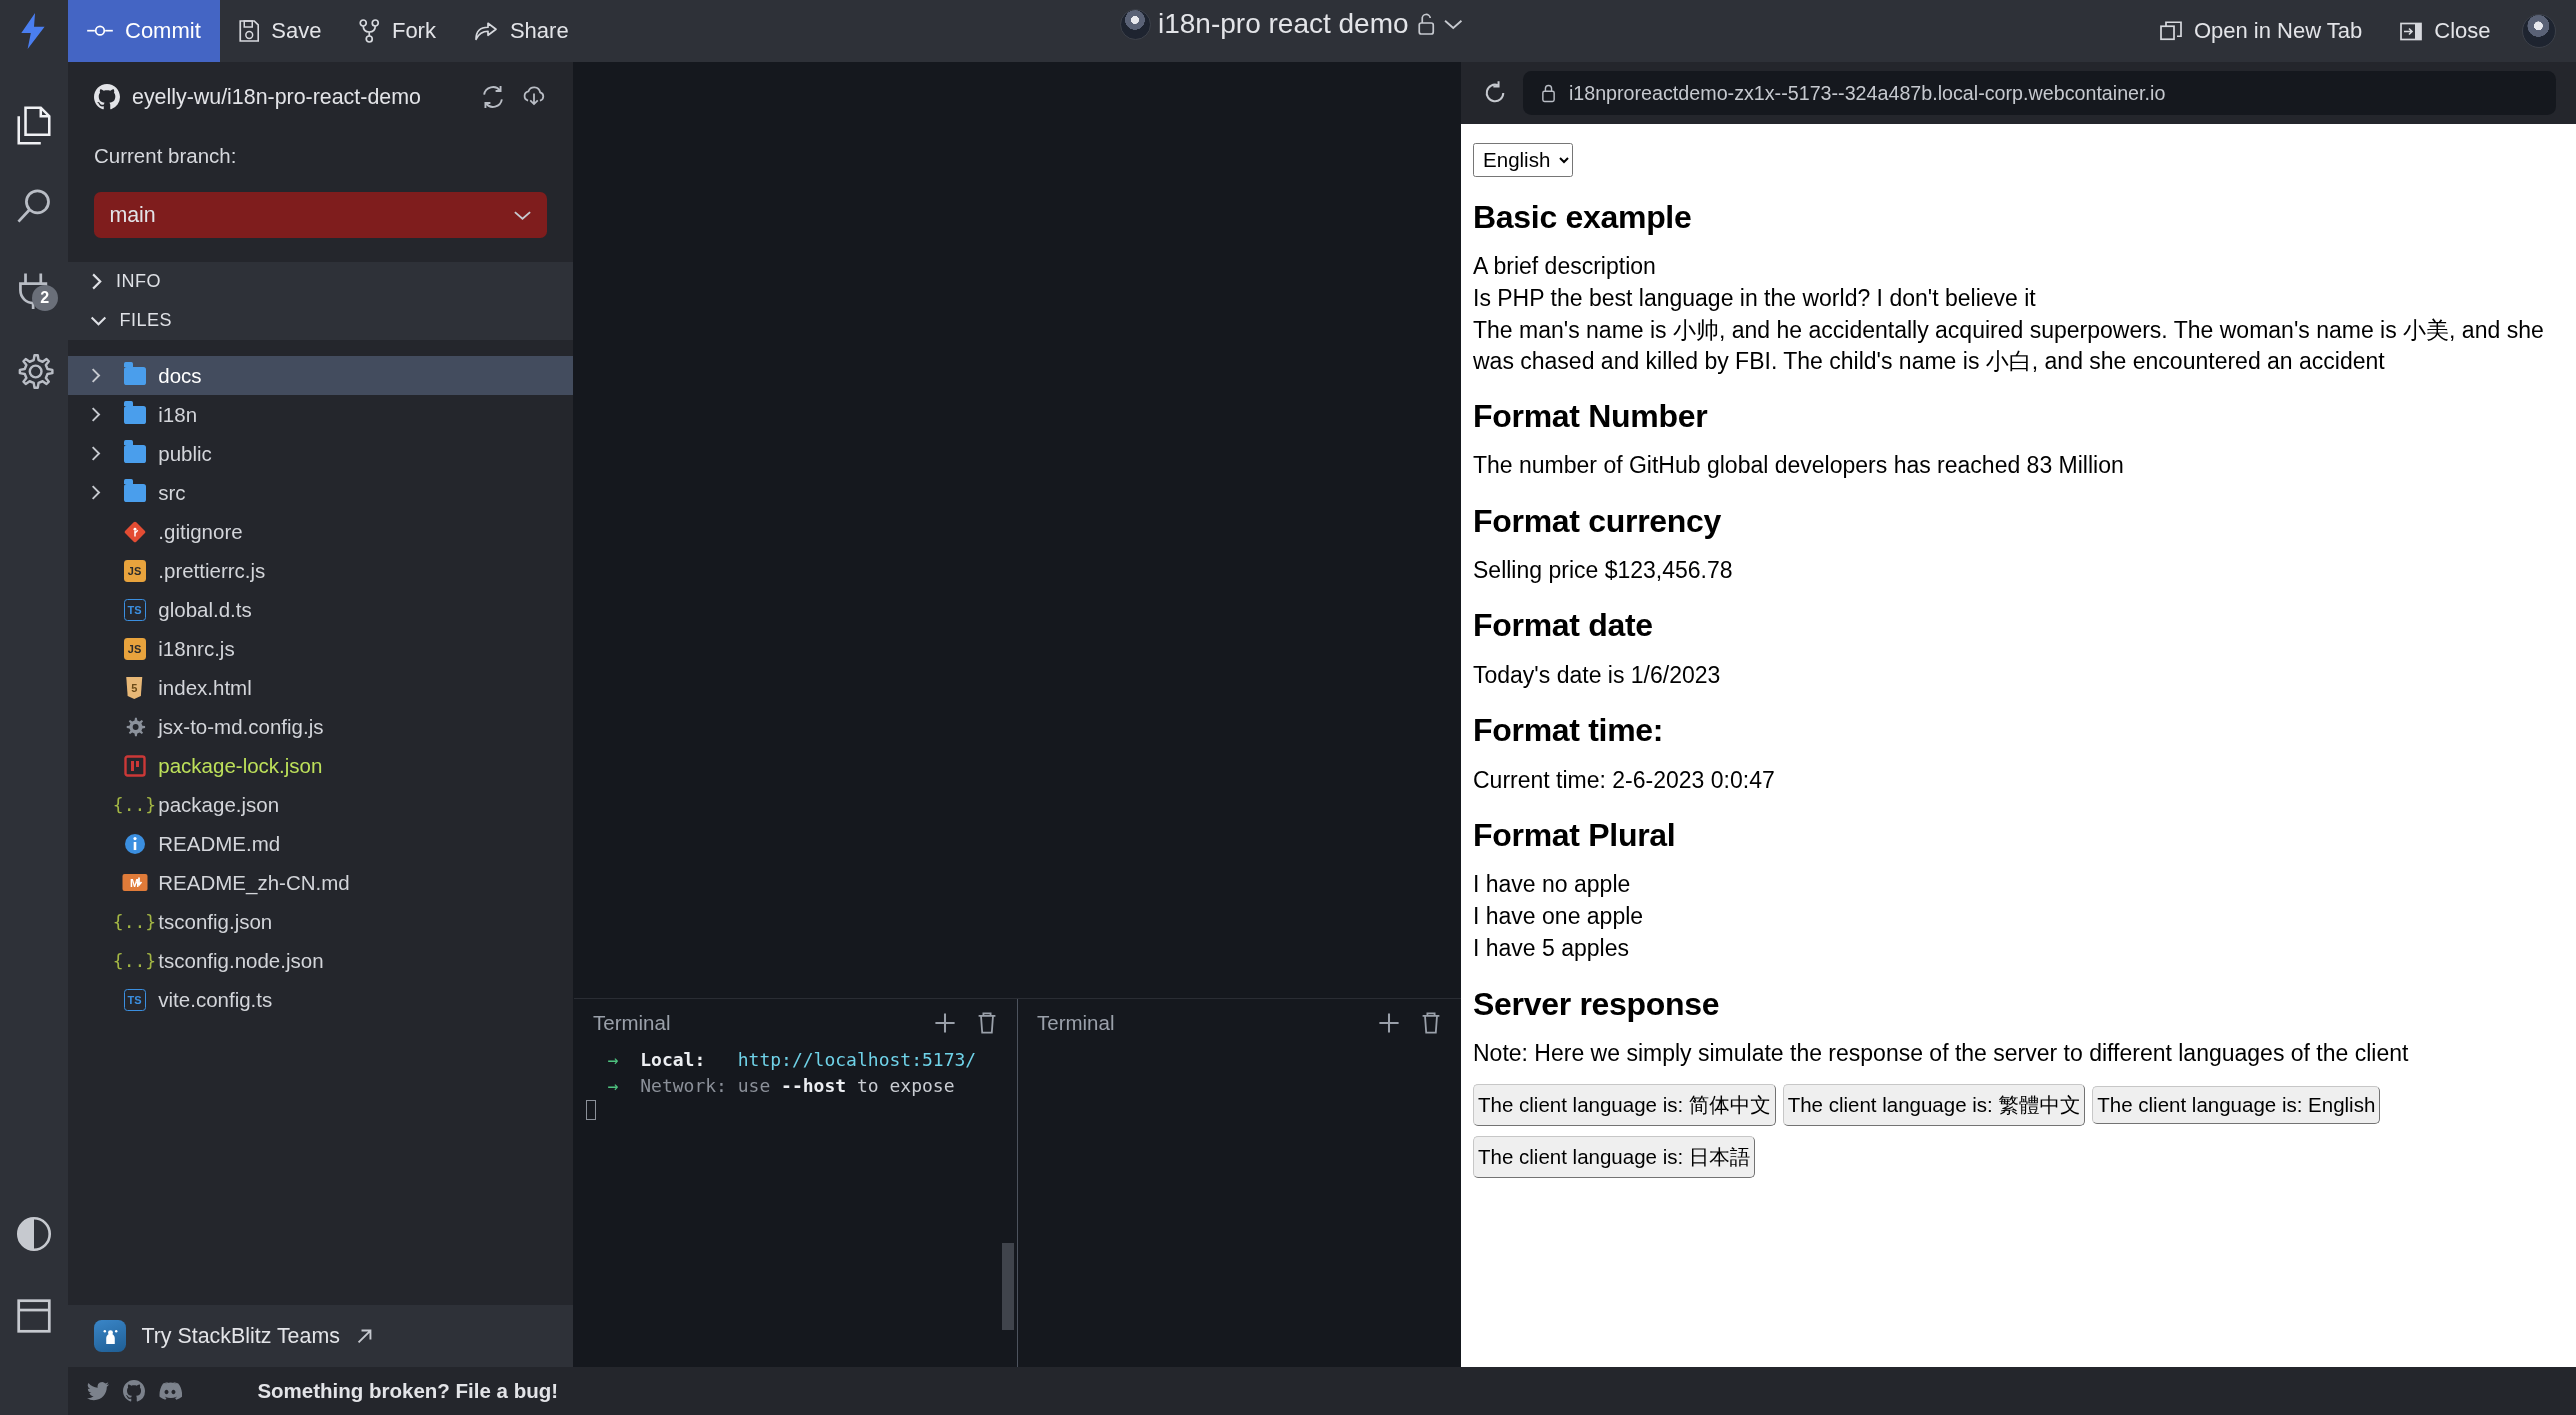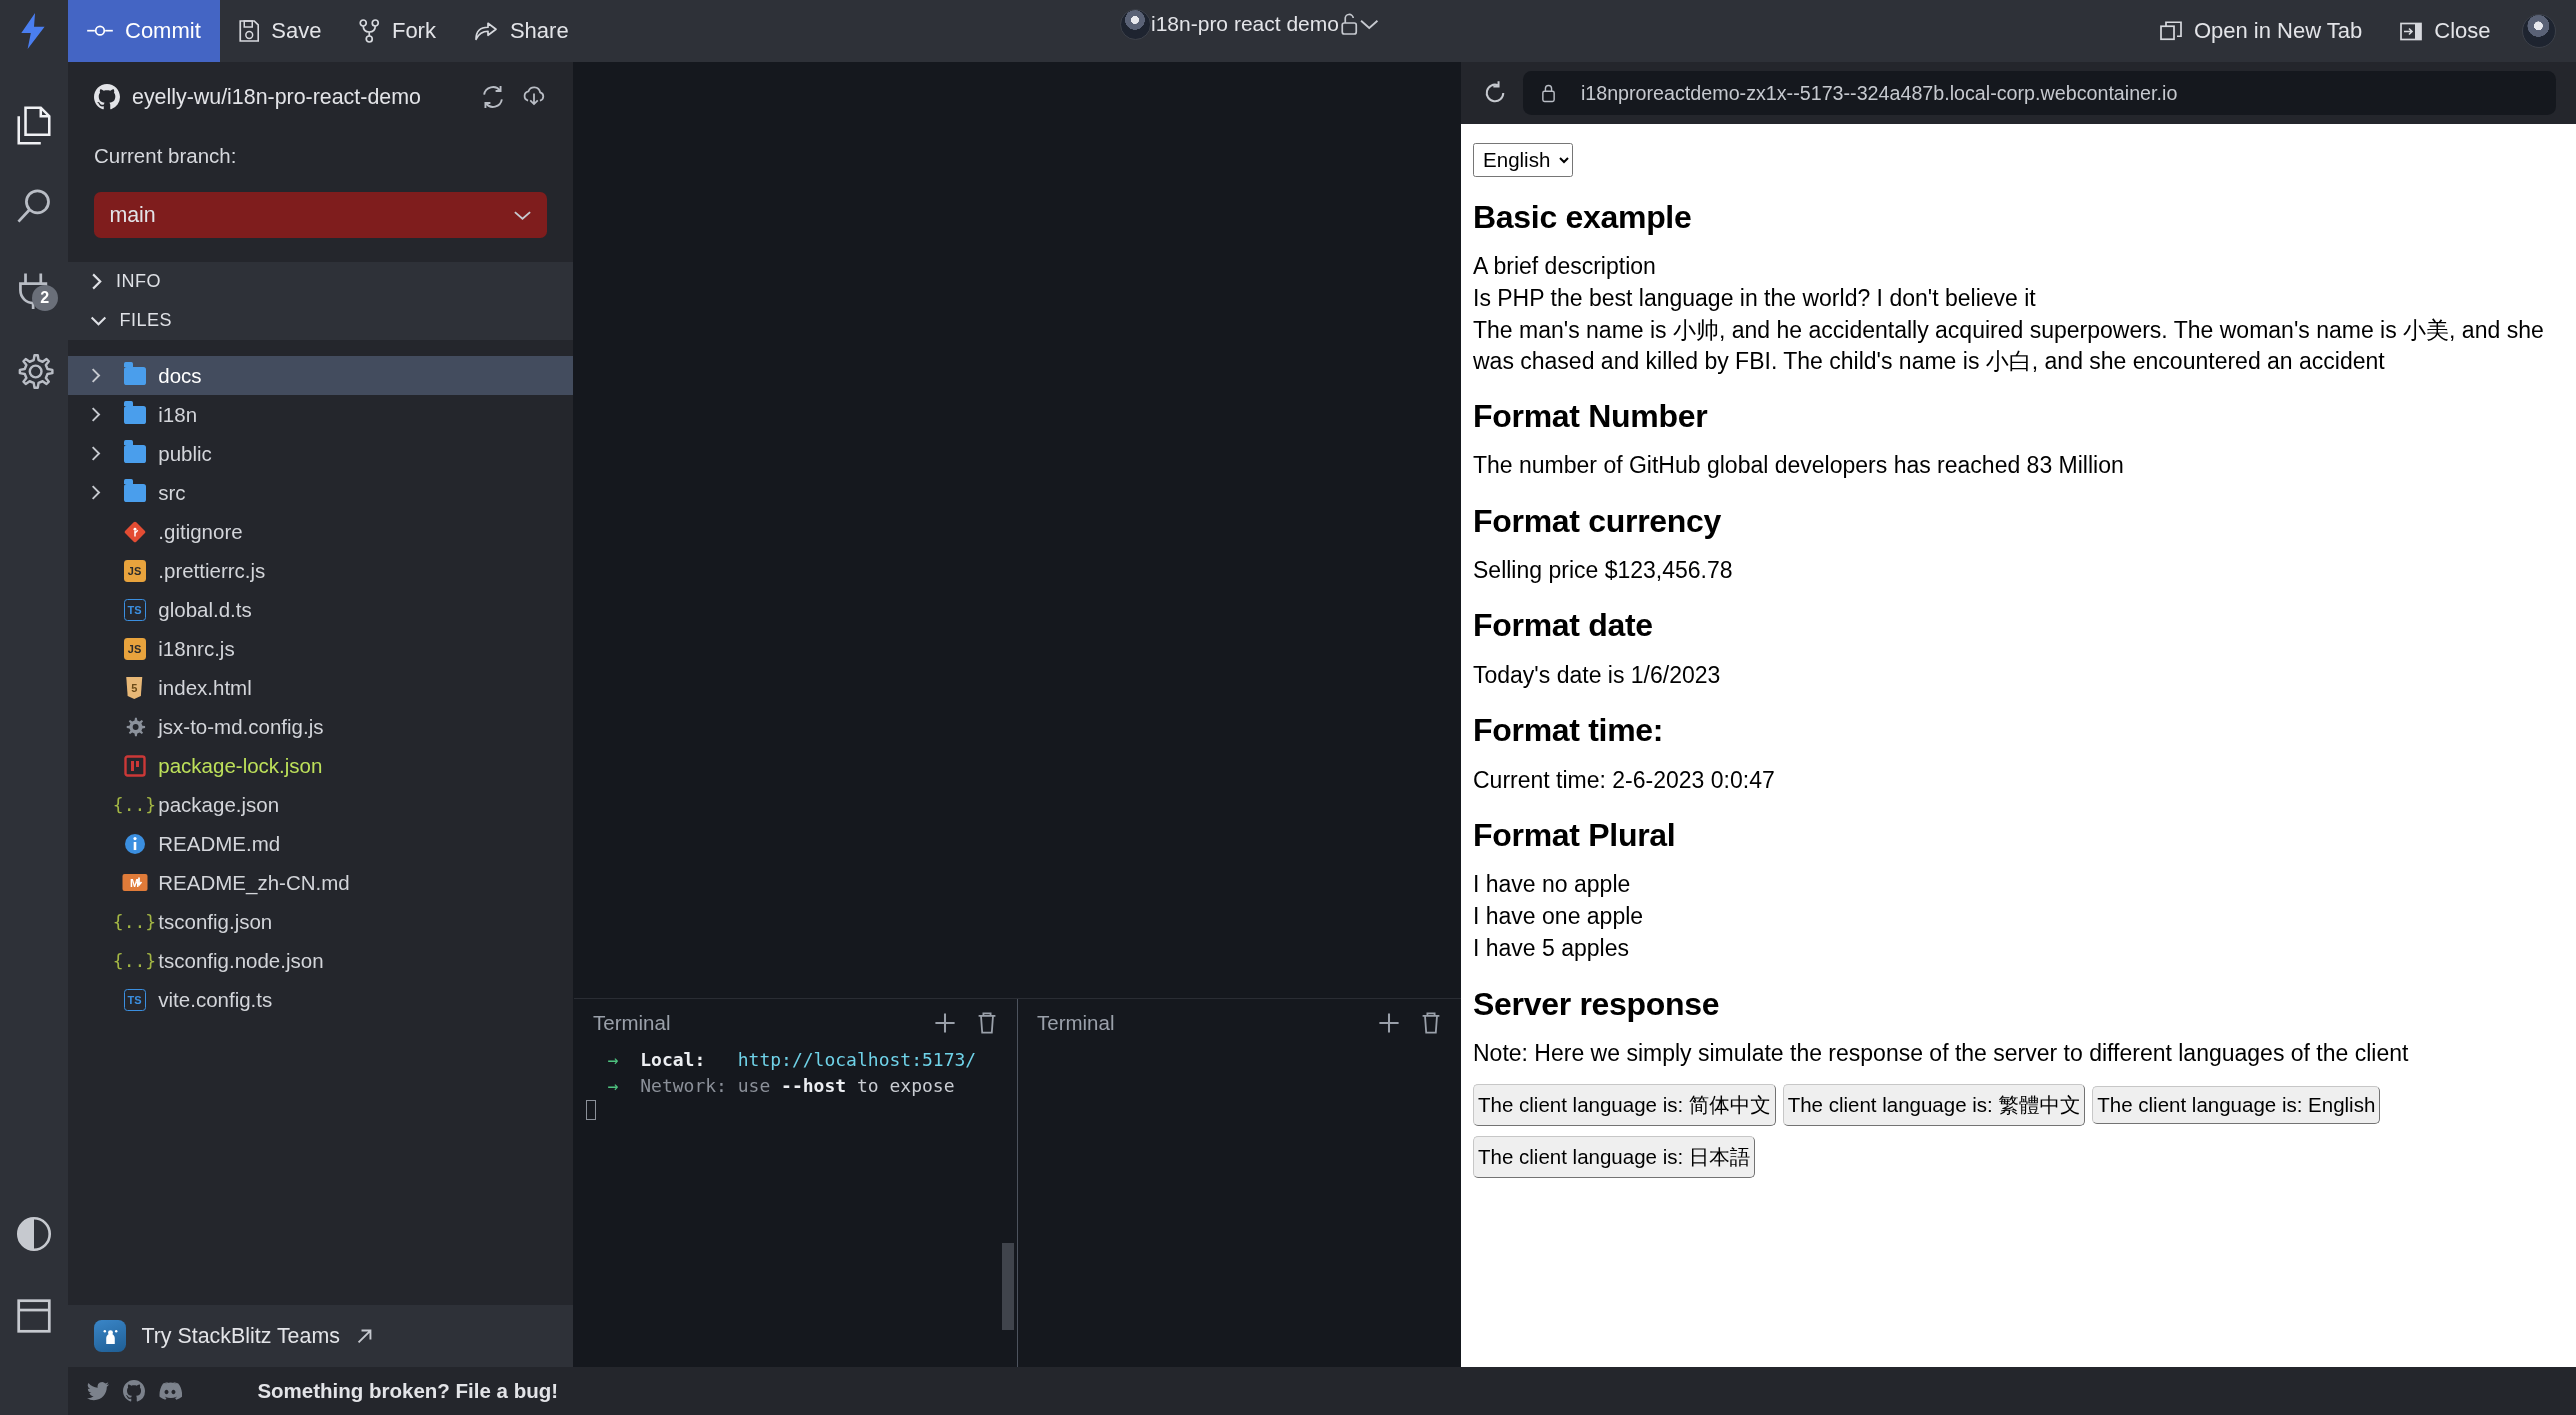--- a/index.html
+++ b/index.html
@@ -23,22 +23,22 @@
     background: #2e3138;
   }
   .tb-btn {
     display: flex; align-items: center; gap: 12px;
     padding: 0 19px; height: 62px;
     color: #e3e4e8; font-size: 22px; white-space: nowrap;
     cursor: pointer;
   }
   .tb-btn.primary { background: #4465c4; color: #fff; }
   .title-group {
-    display: flex; align-items: center; gap: 0;
-    color: #e3e4e8; font-size: 21px;
+    display: flex; align-items: center; gap: 7px;
+    color: #e3e4e8; font-size: 28px;
     position: absolute; left: 1120px; top: 0; height: 48px;
   }
   .avatar {
     width: 31px; height: 31px; border-radius: 50%;
     background: radial-gradient(circle at 48% 34%, #e8e9ee 0 16%, #5a6276 17% 40%, #1e2430 41% 100%);
     border: 0.9px solid #3c4049; flex: 0 0 auto;
   }
   .avatar.big { width: 34px; height: 34px; }
   .tb-right {
     position: absolute; right: 0; top: 0; height: 62px;
@@ -161,21 +161,21 @@
 
   
   .preview { width: 1115px; flex: 0 0 1115px; display: flex; flex-direction: column; background: #fff; }
   .preview-bar {
     height: 62px; flex: 0 0 62px; background: #24262c;
     display: flex; align-items: center; gap: 0; padding: 0 20.5px;
   }
   .reload { cursor: pointer; margin-right: 15.4px; }
   .urlbar {
     flex: 1; height: 44px; background: #15181e; border-radius: 8.5px;
-    display: flex; align-items: center; gap: 24px; padding: 0 17px;
+    display: flex; align-items: center; gap: 12px; padding: 0 17px;
     color: #c6c9cf; font-size: 19.7px; cursor: text;
   }
   .preview-body {
     flex: 1; background: #fff; padding: 19px 22px 0 12px;
     overflow: hidden; color: #000;
     font-family: "Liberation Sans", sans-serif;
   }
   .lang-select {
     font-family: "Liberation Sans", sans-serif; font-size: 20.5px;
     padding: 3.4px 5.1px; border: 0.9px solid #767676; border-radius: 2.6px;

